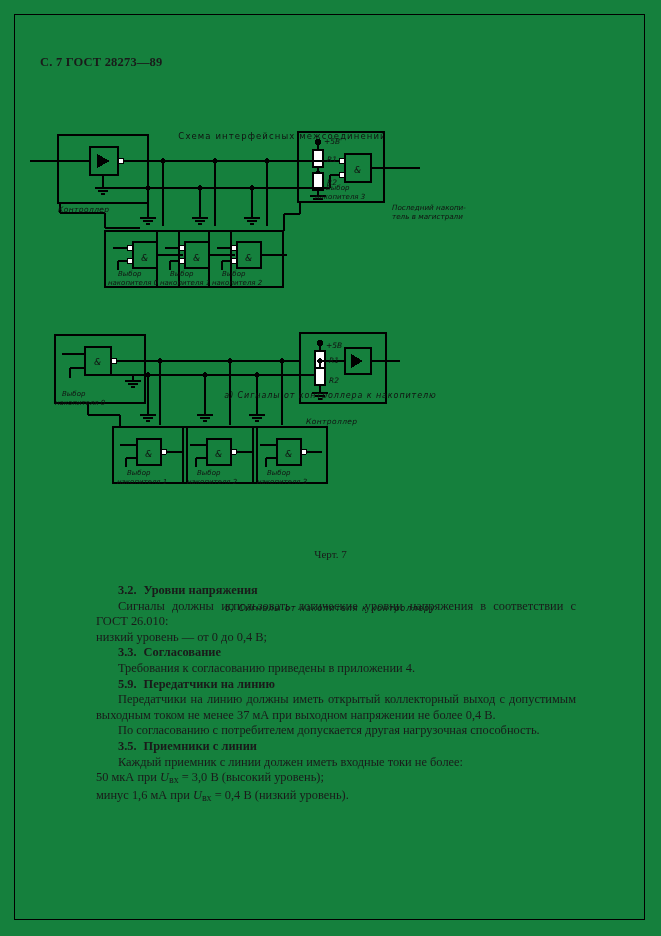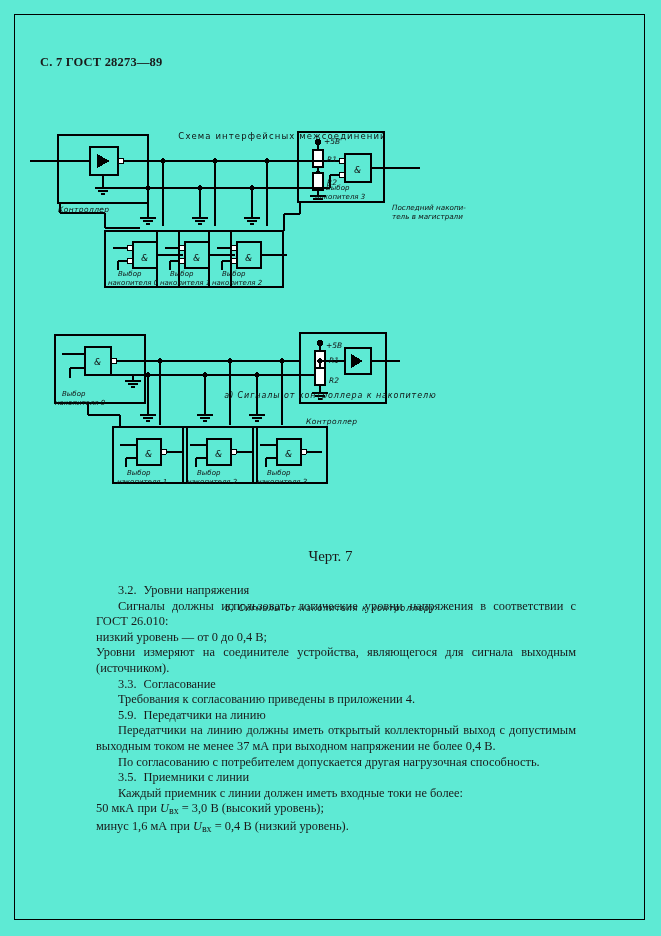--- a/index.html
+++ b/index.html
@@ -5,21 +5,21 @@
 <style>
   html, body {
     margin: 0;
     padding: 0;
     background: #8a8a8a;
   }
   .page {
     position: relative;
     width: 661px;
     height: 936px;
-    background: #5eead4;
+    background: #15803d;
     margin: 0 auto;
     overflow: hidden;
     font-family: "Liberation Serif", serif;
     color: #1a1a1a;
   }
   .page-border {
     position: absolute;
     left: 14px;
     top: 14px;
     width: 631px;
@@ -69,21 +69,21 @@
     color: #111;
   }
   .cap-a { top: 291px; }
   .cap-b { top: 504px; }
   .fig-num {
     position: absolute;
     left: 0;
     top: 448px;
     width: 661px;
     text-align: center;
-    font-size: 15px;
+    font-size: 11px;
     font-family: "Liberation Serif", serif;
   }
   .svgwrap { position: absolute; left: 0; top: 0; }
   svg text {
     font-family: "DejaVu Sans", sans-serif;
     font-style: italic;
     fill: #111;
   }
 
   
@@ -94,21 +94,21 @@
     width: 480px;
     font-size: 12.4px;
     line-height: 15.6px;
   }
   .body p {
     margin: 0;
     text-align: justify;
     text-justify: inter-word;
   }
   .sec-head {
-    font-weight: normal;
+    font-weight: bold;
     text-indent: 22px;
     text-align: center;
   }
   .sec-head .num { margin-right: 7px; }
   .ind { text-indent: 22px; }
   .noind { text-indent: 0; }
   .flat { text-align: right; }
   .it { font-style: italic; }
   sub {
     font-size: 10px;
@@ -380,21 +380,20 @@
     <div class="fig-num">Черт. 7</div>
   </div>
 
   <div class="body">
 
     <p class="sec-head">
       <span class="num">3.2.</span><span>Уровни напряжения</span>
     </p>
     <p class="ind">Сигналы должны использовать логические уровни напряжения в соответствии с ГОСТ 26.010:</p>
     <p class="noind flat">низкий уровень — от 0 до 0,4 В;</p>
-    <p class="noind">Уровни измеряют на соединителе устройства, являющегося для сигнала выходным (источником).</p>
 
     <p class="sec-head">
       <span class="num">3.3.</span><span>Согласование</span>
     </p>
     <p class="ind flat">Требования к согласованию приведены в приложении 4.</p>
 
     <p class="sec-head">
       <span class="num">5.9.</span><span>Передатчики на линию</span>
     </p>
     <p class="ind">Передатчики на линию должны иметь открытый коллекторный выход с допустимым выходным током не менее 37 мА при выходном напряжении не более 0,4 В.</p>

